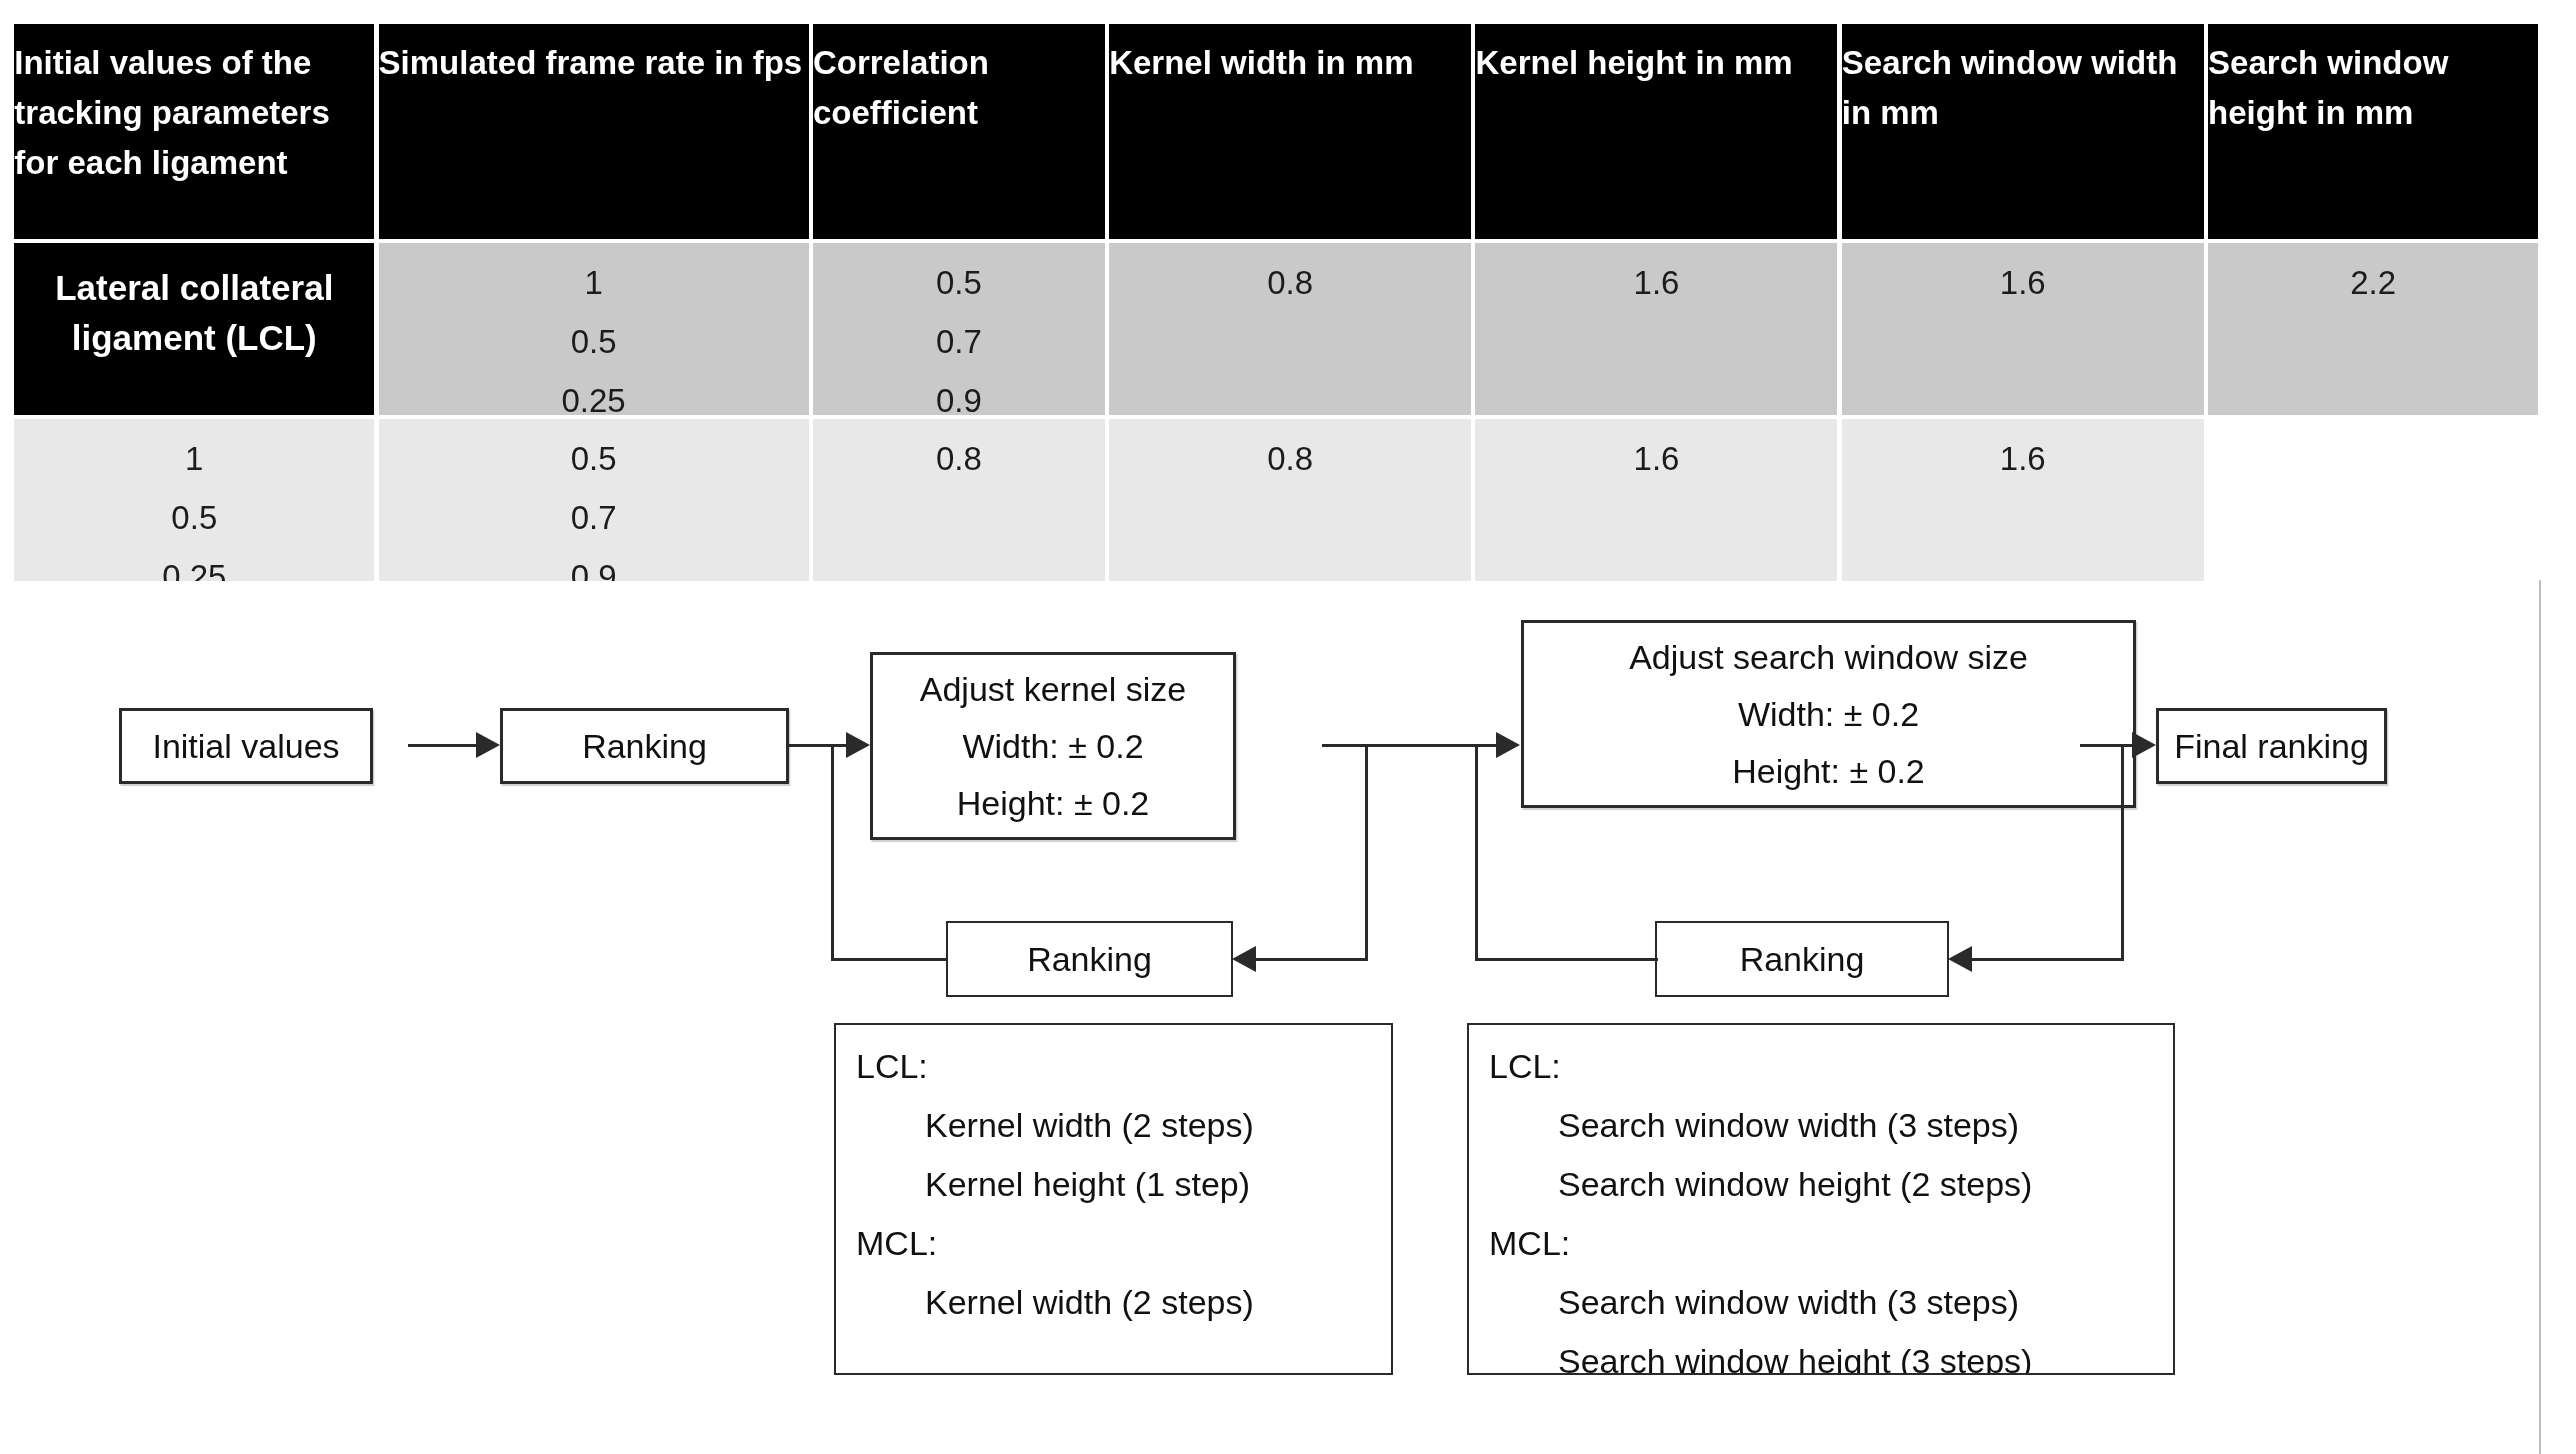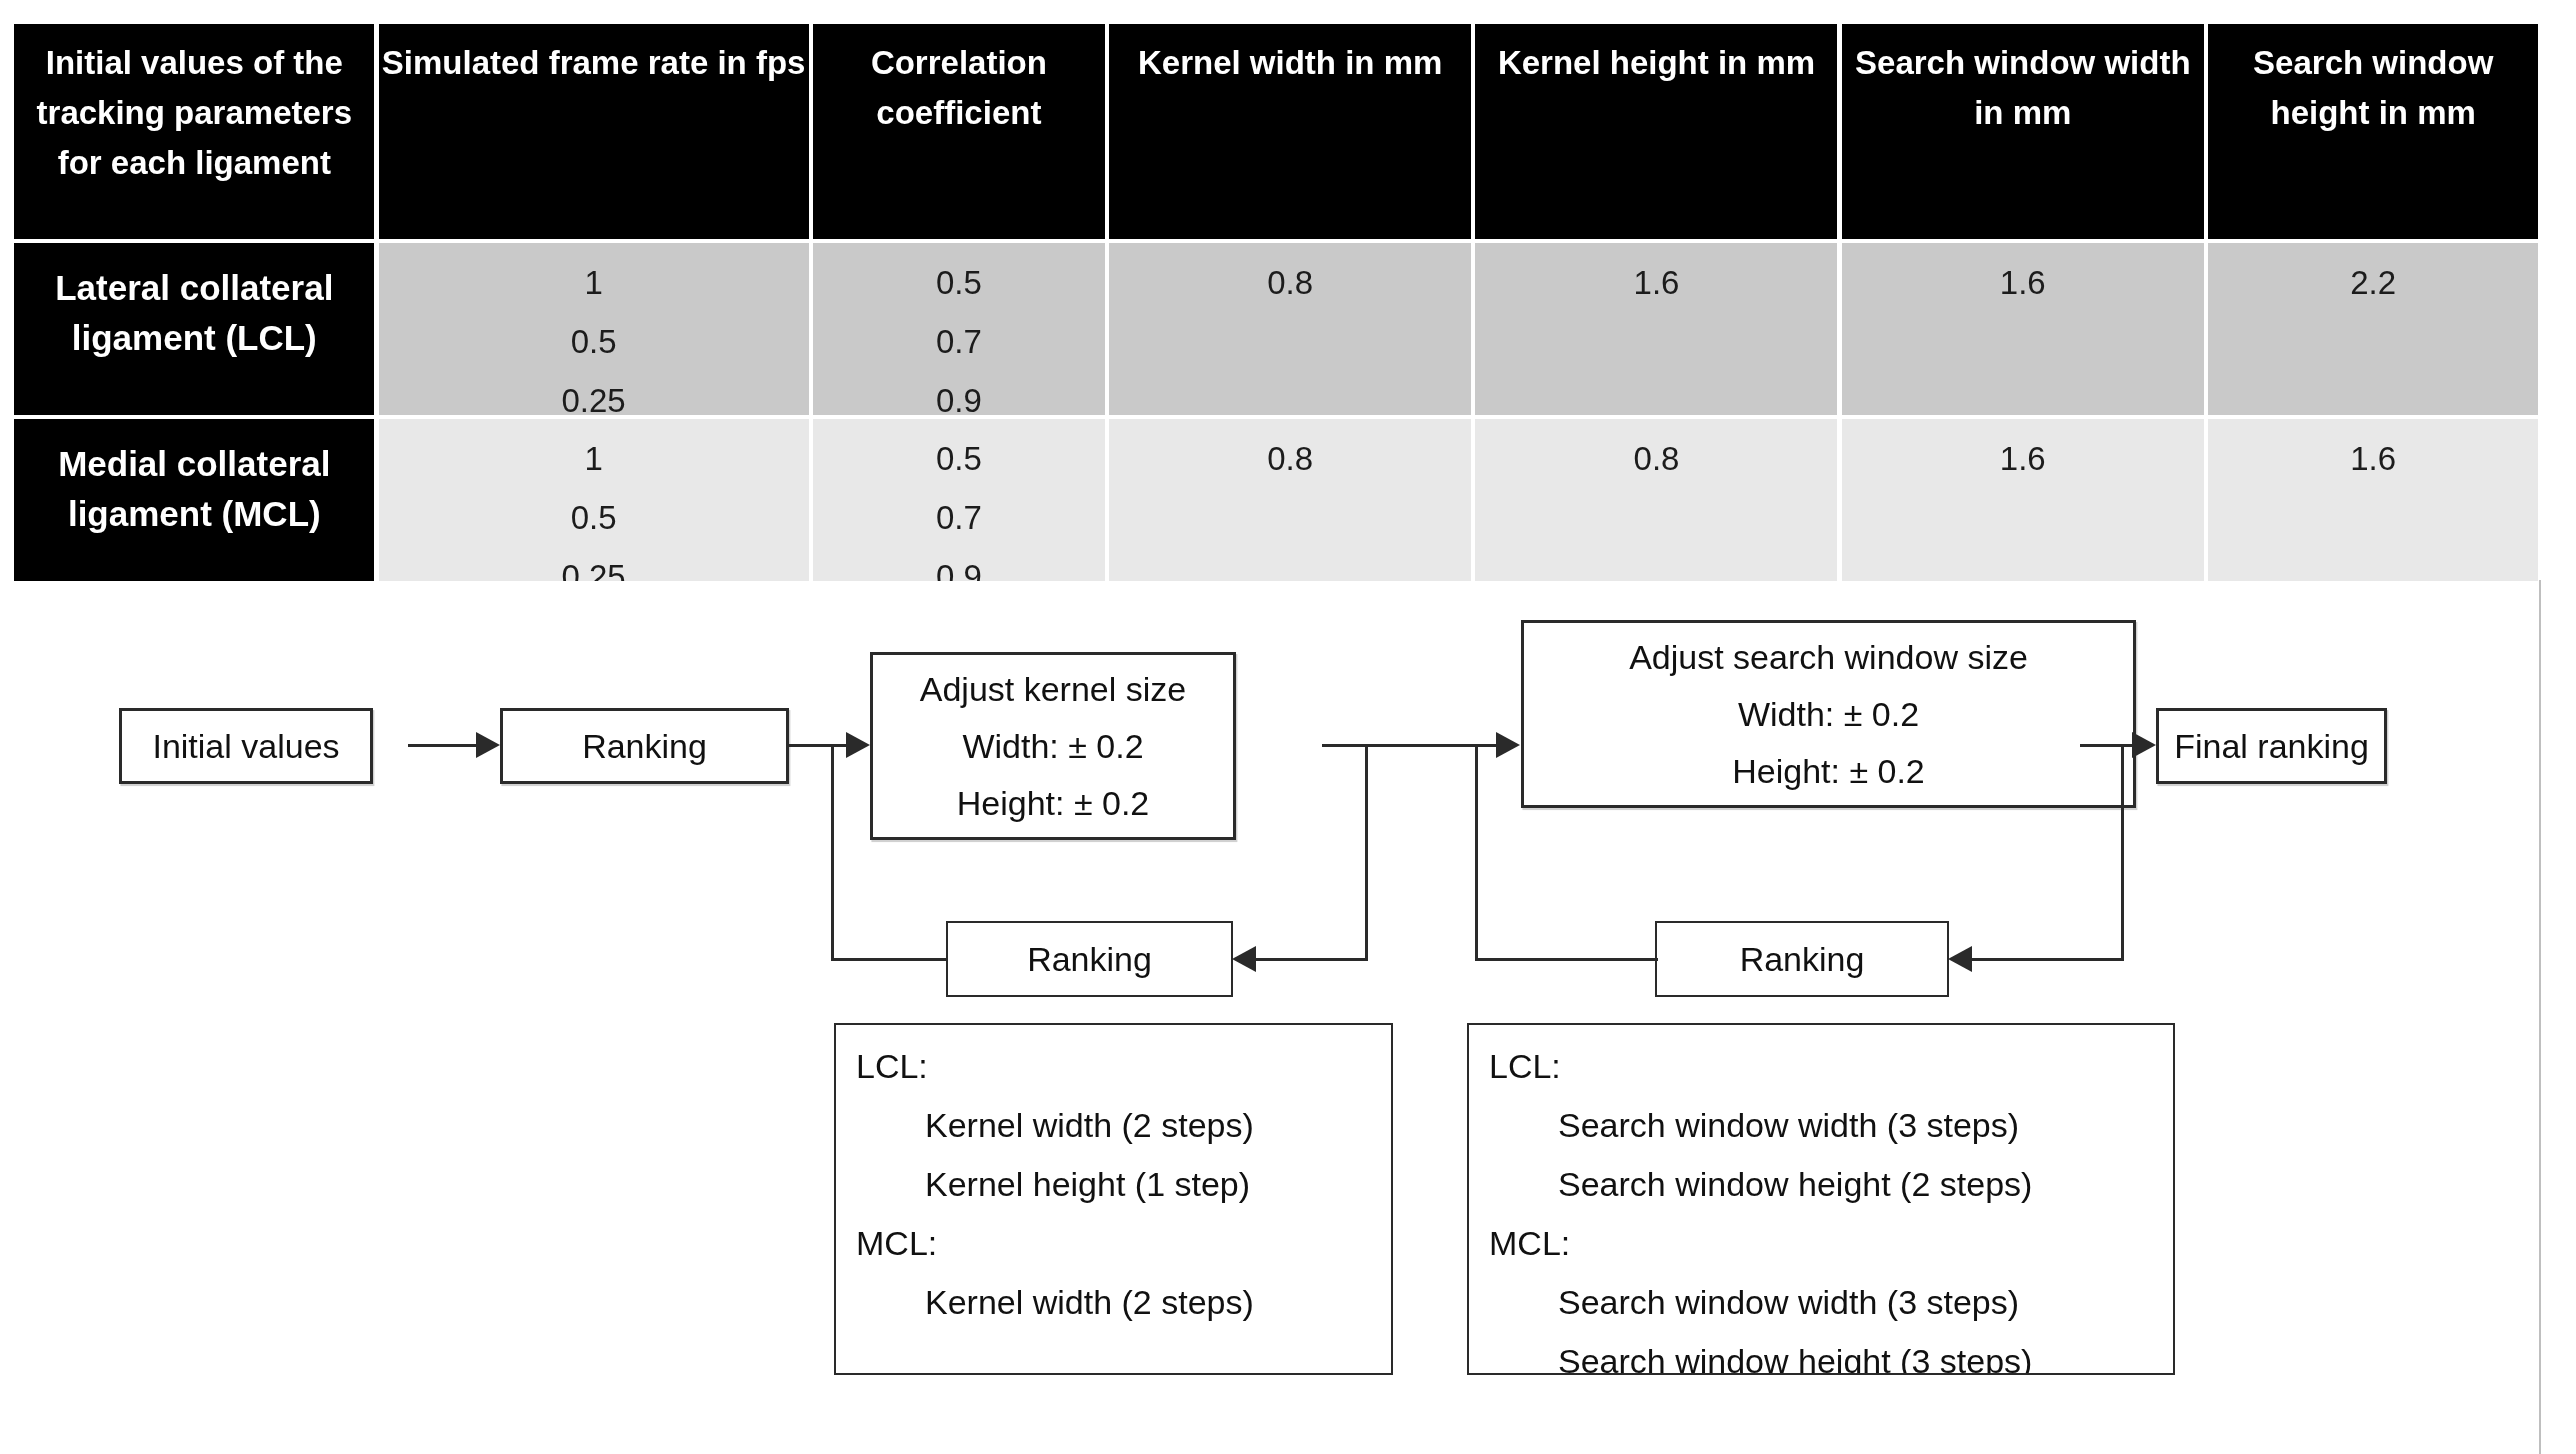--- a/index.html
+++ b/index.html
@@ -16,21 +16,21 @@
     position:absolute;left:14.3px;top:23.6px;width:2524px;height:557px;
     display:grid;
     grid-template-columns:360px 430px 292px 362px 362px 362px 1fr;
     grid-template-rows:215px 172px 1fr;
     gap:4.3px;
     background:#ffffff;
   }
   .hcell{
     background:#000000;color:#ffffff;
     font-weight:bold;font-size:33px;line-height:50px;
-    text-align:center;padding-top:14.3px;
+    padding-top:14.3px;
     overflow:hidden;
   }
   .labelcell{
     background:#000000;color:#ffffff;
     font-weight:bold;font-size:35px;line-height:50px;
     text-align:center;padding-top:20px;
     overflow:hidden;
   }
   .datacell{
     font-size:33px;line-height:59px;color:#1c1c1c;
@@ -93,21 +93,20 @@
     <div class="datacell rowA">
       <div>0.5</div>
       <div>0.7</div>
       <div>0.9</div>
     </div>
     <div class="datacell rowA">0.8</div>
     <div class="datacell rowA">1.6</div>
     <div class="datacell rowA">1.6</div>
     <div class="datacell rowA">2.2</div>
 
-    <div class="labelcell">Medial collateral ligament (MCL)</div>
     <div class="datacell rowB">
       <div>1</div>
       <div>0.5</div>
       <div>0.25</div>
     </div>
     <div class="datacell rowB">
       <div>0.5</div>
       <div>0.7</div>
       <div>0.9</div>
     </div>

